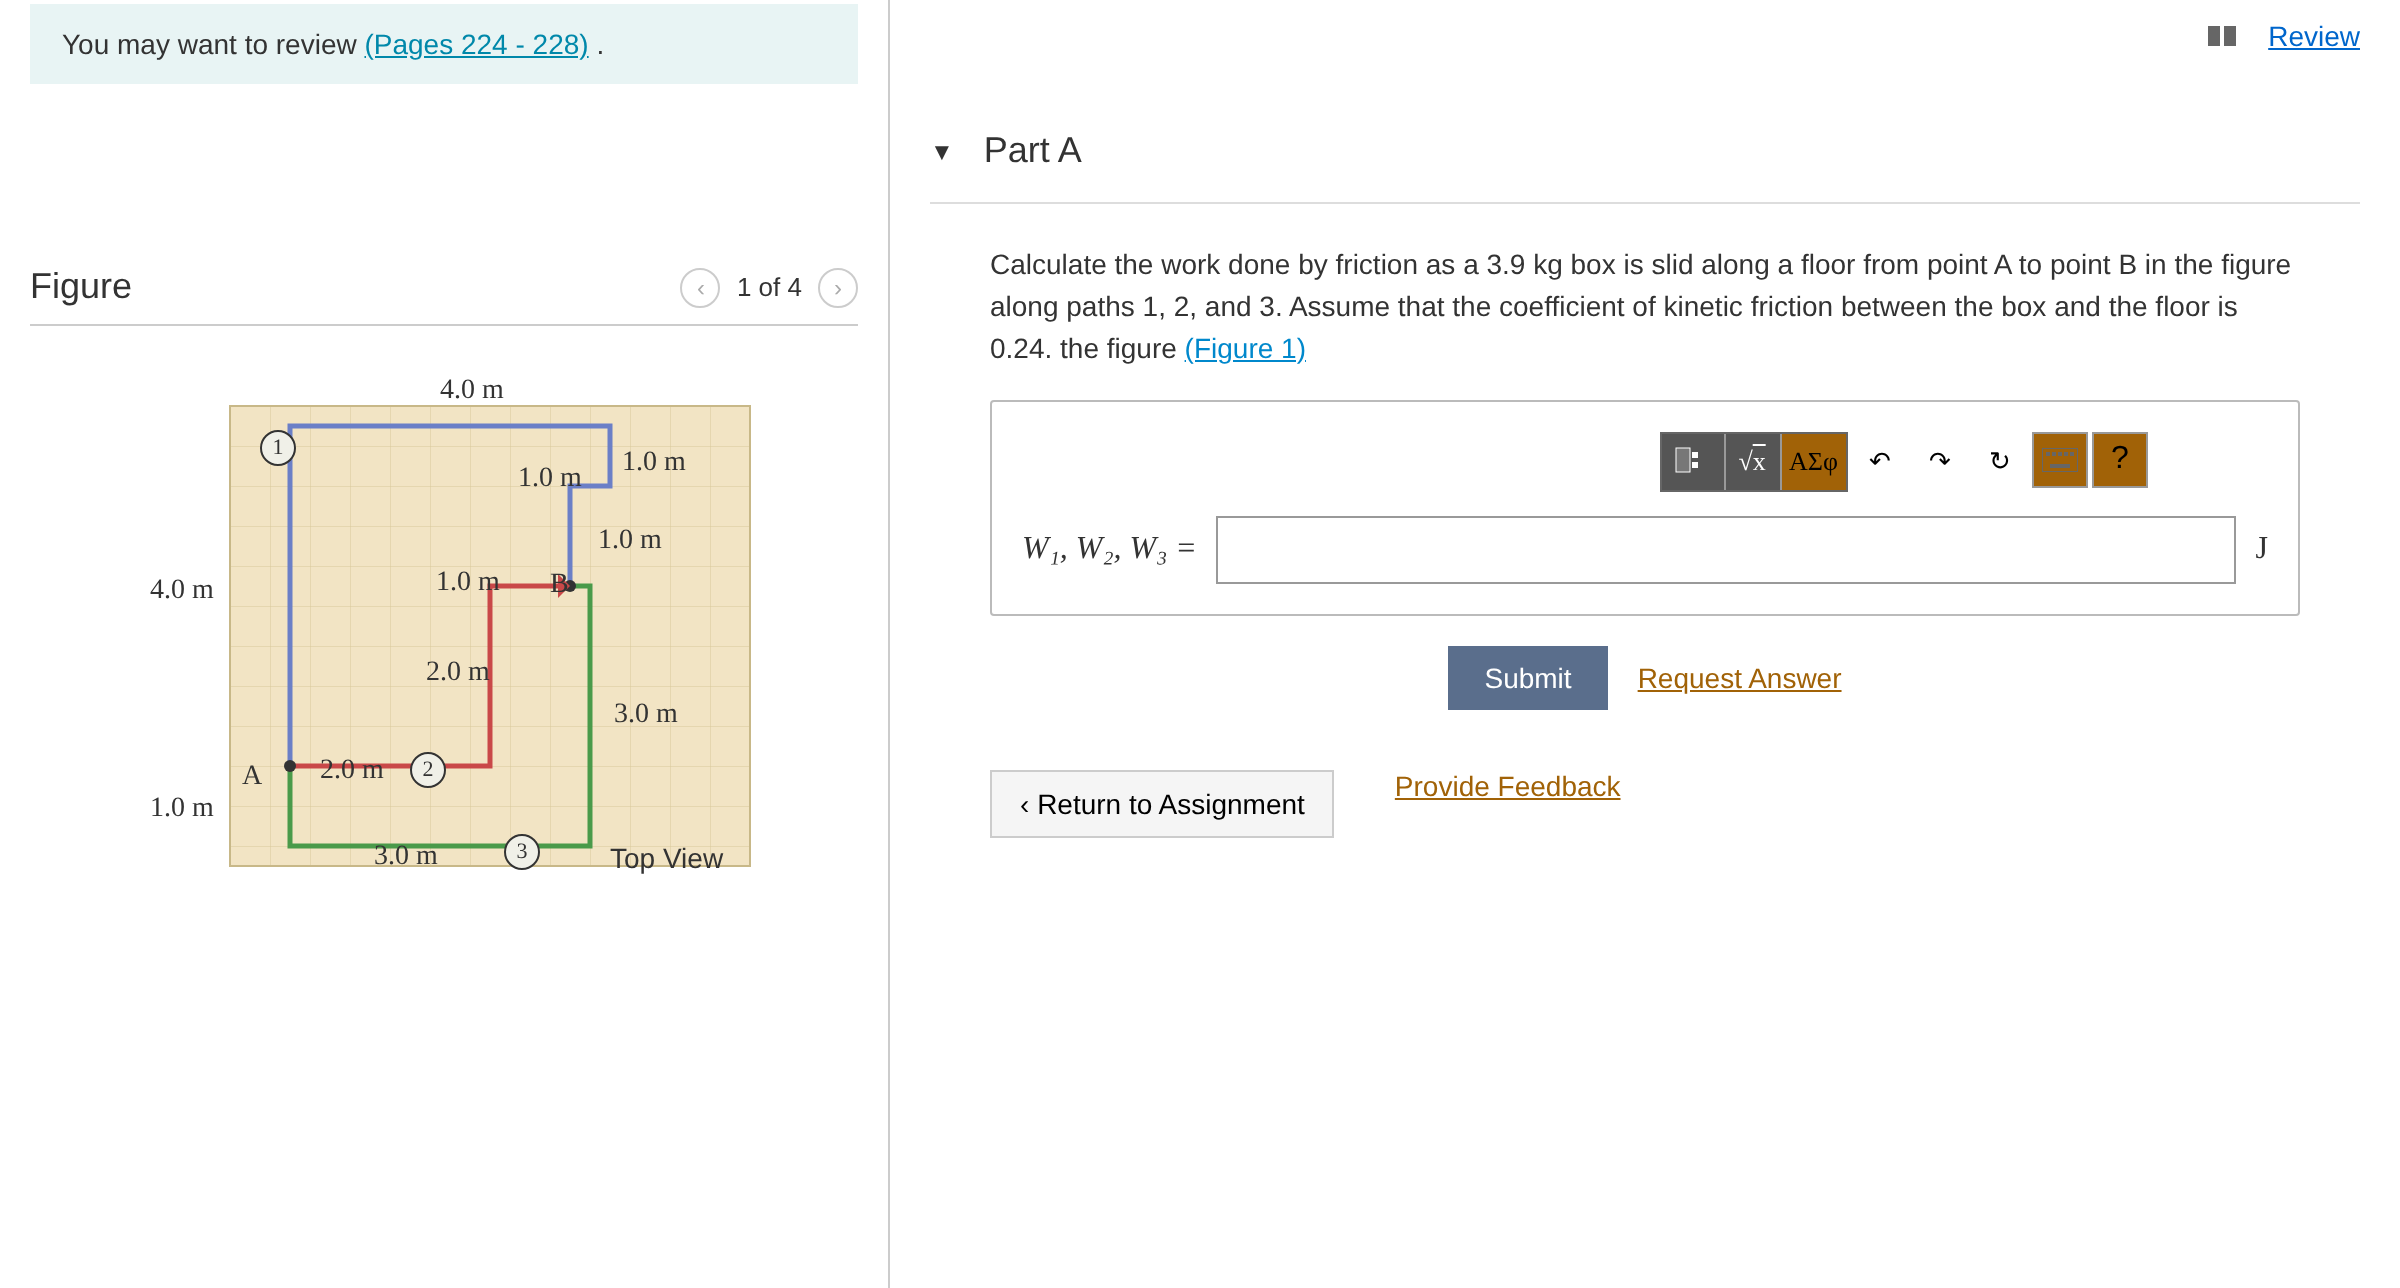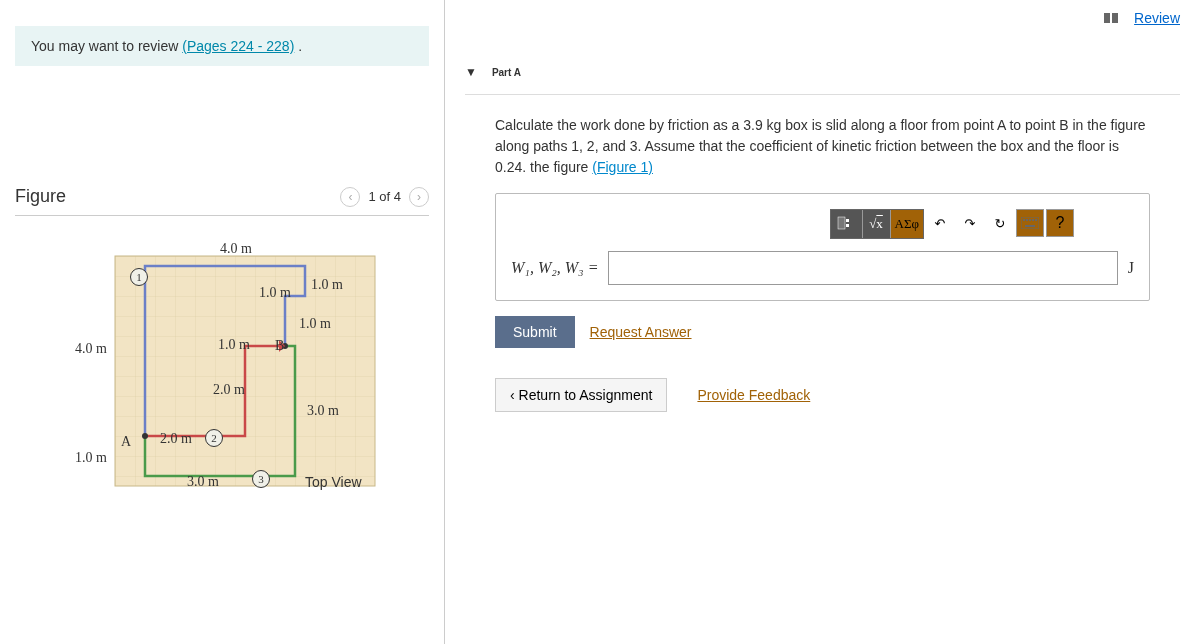--- a/index.html
+++ b/index.html
@@ -1,67 +1,67 @@
 <!DOCTYPE html>
 <html><head>
   <meta charset="utf-8">
   <style>
     * { box-sizing: border-box; margin: 0; padding: 0; }
     body { font-family: Arial, sans-serif; font-size: 14px; color: #333; background: #fff; }
     .container { display: flex; width: 1200px; height: 644px; }
-    .left-panel { width: 445px; padding: 26px 15px; border-right: 1px solid #ccc; position: relative; }
+    .left-panel { width: 445px; padding: 2px 15px; border-right: 1px solid #ccc; position: relative; }
     .right-panel { flex: 1; padding: 10px 20px; position: relative; }
     
     .hint-box { background: #e8f4f4; padding: 12px 16px; margin-bottom: 20px; font-size: 14px; }
     .hint-box a { color: #0088aa; text-decoration: underline; }
     
     .review-link { position: absolute; top: 10px; right: 20px; color: #0066cc; text-decoration: underline; font-size: 14px; display: flex; align-items: center; gap: 16px; }
     .review-icon { display: inline-block; width: 14px; height: 10px; position: relative; }
     .review-icon::before, .review-icon::after { content: ''; position: absolute; width: 6px; height: 10px; background: #666; }
     .review-icon::before { left: 0; }
     .review-icon::after { right: 0; }
     
-    .figure-section { margin-top: 120px; }
+    .figure-section { margin-top: 91px; }
     .figure-header { display: flex; align-items: center; justify-content: space-between; border-bottom: 1px solid #ccc; padding-bottom: 8px; margin-bottom: 20px; }
     .figure-title { font-size: 18px; font-weight: normal; }
     .nav-controls { display: flex; align-items: center; gap: 8px; }
     .nav-btn { width: 20px; height: 20px; border: 1px solid #ccc; border-radius: 50%; background: #fff; display: flex; align-items: center; justify-content: center; cursor: pointer; color: #aaa; font-size: 12px; }
     .nav-text { font-size: 13px; }
     
     .figure-image { position: relative; width: 310px; height: 260px; margin-left: 60px; }
     
     .label { position: absolute; font-size: 14px; font-family: 'Times New Roman', serif; }
     .circle-label { display: inline-block; width: 18px; height: 18px; border: 1px solid #333; border-radius: 50%; text-align: center; line-height: 16px; font-size: 11px; background: #f0f0e8; }
     
     .part-header { display: flex; align-items: center; gap: 15px; padding: 15px 0; border-bottom: 1px solid #ddd; margin-bottom: 20px; margin-top: 40px; }
     .part-arrow { font-size: 12px; }
-    .part-title { font-weight: bold; font-size: 10px; }
+    .part-title { font-weight: normal; font-size: 18px; }
     
     .question-text { margin: 15px 30px; line-height: 1.5; font-size: 14px; }
     .question-text a { color: #0088cc; text-decoration: underline; }
     .instruction { font-weight: bold; margin: 12px 30px; font-size: 14px; }
     
     .answer-box { border: 1px solid #bbb; margin: 15px 30px; padding: 15px; border-radius: 2px; }
     .toolbar { display: flex; gap: 2px; margin-bottom: 12px; justify-content: flex-end; padding-right: 60px; }
     .tool-btn { min-width: 28px; height: 28px; border: 1px solid #999; background: #a16207; display: flex; align-items: center; justify-content: center; cursor: pointer; font-size: 13px; padding: 0 4px; }
     .tool-btn-group { border: 1px solid #666; display: flex; }
     .tool-btn-group .tool-btn { border: none; border-right: 1px solid #999; }
     .tool-btn-group .tool-btn:last-child { border-right: none; }
     .tool-dark { background: #555; color: #fff; }
     
     .answer-row { display: flex; align-items: center; gap: 10px; }
     .answer-label { font-style: italic; font-family: 'Times New Roman', serif; font-size: 16px; }
     .answer-input { flex: 1; height: 34px; border: 1px solid #999; padding: 4px 8px; font-size: 14px; }
     .unit-label { font-family: 'Times New Roman', serif; font-size: 16px; }
     
-    .submit-row { margin: 15px 30px; display: flex; gap: 15px; align-items: center; }
+    .submit-row { margin: 15px 30px; display: flex; gap: 15px; align-items: center; justify-content: center; }
     .submit-btn { background: #5a6e8c; color: #fff; border: none; padding: 8px 18px; font-size: 14px; cursor: pointer; }
     .link-text { color: #a16207; text-decoration: underline; cursor: pointer; }
     
-    .bottom-row { margin: 30px 30px; display: flex; gap: 30px; align-items: center; }
+    .bottom-row { margin: 30px 30px; display: flex; gap: 30px; }
     .return-btn { background: #f5f5f5; border: 1px solid #ccc; padding: 8px 14px; font-size: 14px; cursor: pointer; }
     
     svg { display: block; }
   </style>
 </head>
 <body>
 
 <div class="container">
   <div class="left-panel">
     <div class="hint-box">

